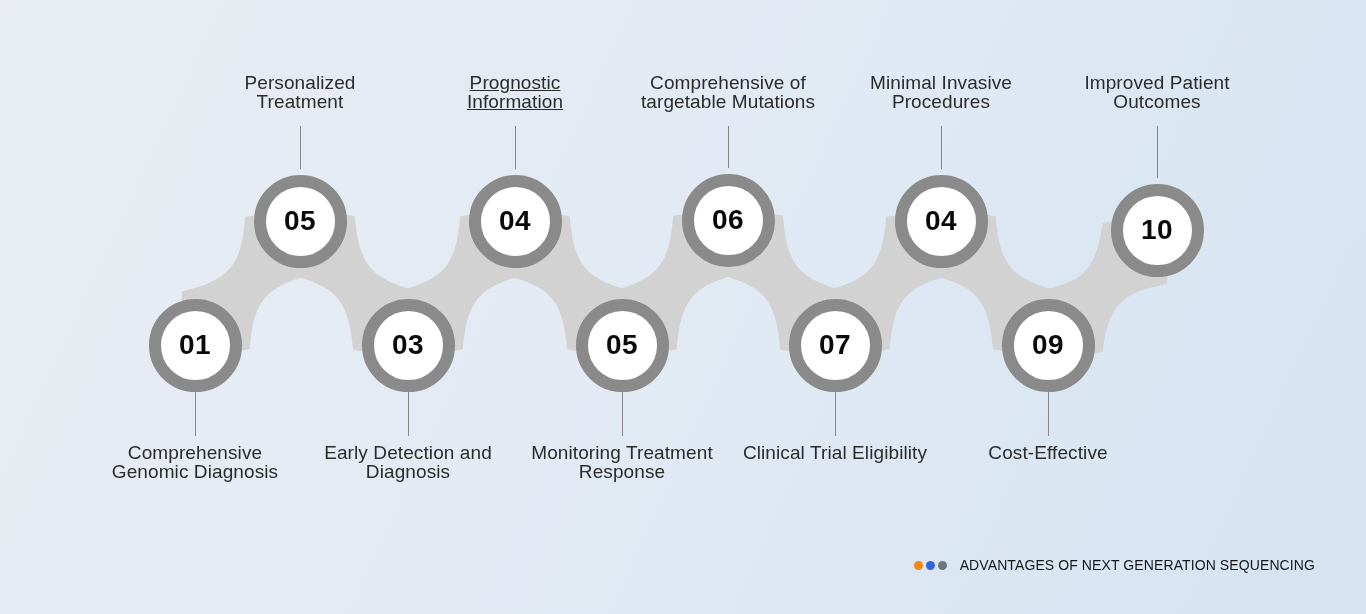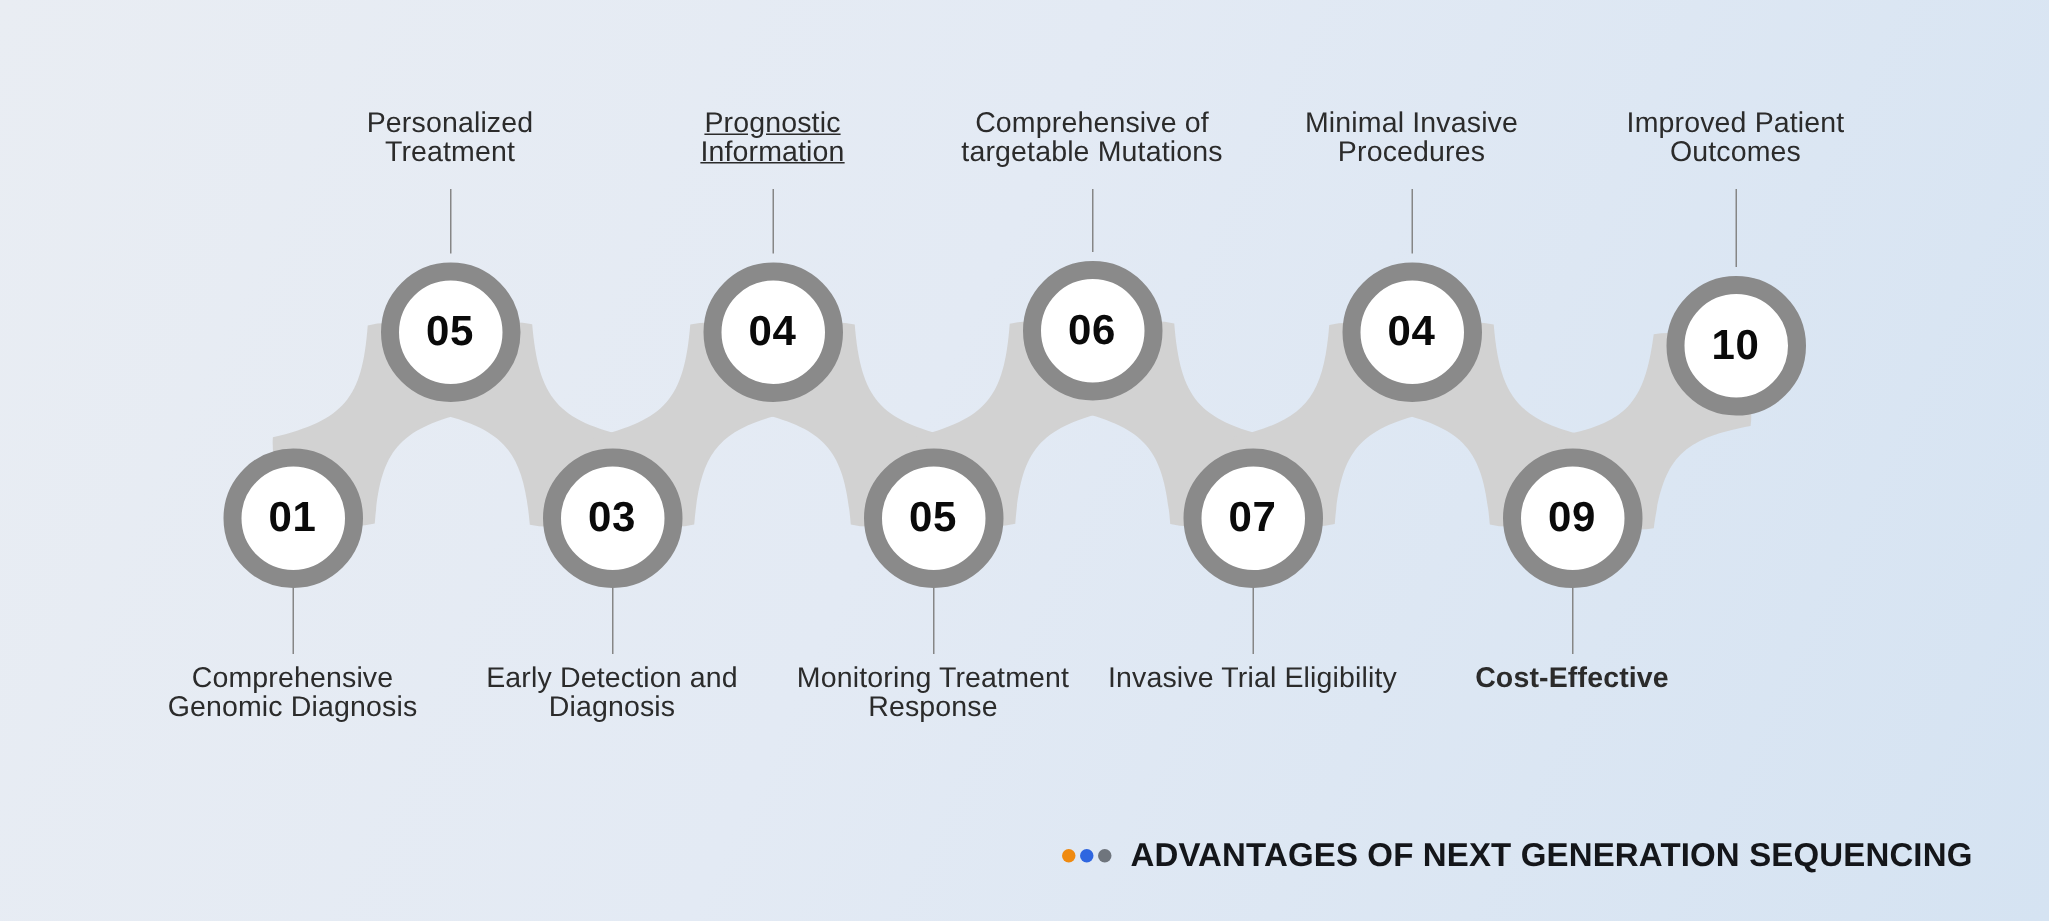--- a/index.html
+++ b/index.html
@@ -64,22 +64,22 @@
     gap: 3px;
     align-items: center;
   }
   .dot {
     width: 9px;
     height: 9px;
     border-radius: 50%;
   }
   #page-title {
     margin: 0;
-    font-size: 22px;
-    font-weight: 700;
+    font-size: 14px;
+    font-weight: 400;
     letter-spacing: 0.1px;
     color: #14161a;
     white-space: nowrap;
   }
 </style>
 </head>
 <body>
 
 <div id="canvas">
   <svg id="ribbon-svg" viewBox="0 0 1366 614" xmlns="http://www.w3.org/2000/svg">
@@ -128,32 +128,32 @@
       <div class="vline" style="left: 727.5px; top: 126px; height: 42px;"></div>
       <div class="circle" style="left: 681.5px; top: 173.5px;">
         <span>06</span>
       </div>
       <div class="step-label" style="left: 613px; top: 74px;">Comprehensive of
 targetable Mutations</div>
       <div class="vline" style="left: 834.5px; top: 392px; height: 44px;"></div>
       <div class="circle" style="left: 788.5px; top: 298.5px;">
         <span>07</span>
       </div>
-      <div class="step-label" style="left: 720px; top: 444px;">Invasive Trial Eligibility</div>
+      <div class="step-label" style="left: 720px; top: 444px;">Clinical Trial Eligibility</div>
       <div class="vline" style="left: 940.5px; top: 126px; height: 43px;"></div>
       <div class="circle" style="left: 894.5px; top: 174.5px;">
         <span>04</span>
       </div>
       <div class="step-label" style="left: 826px; top: 74px;">Minimal Invasive
 Procedures</div>
       <div class="vline" style="left: 1047.5px; top: 392px; height: 44px;"></div>
       <div class="circle" style="left: 1001.5px; top: 298.5px;">
         <span>09</span>
       </div>
-      <div class="step-label" style="left: 933px; top: 444px; font-weight: bold;">Cost-Effective</div>
+      <div class="step-label" style="left: 933px; top: 444px;">Cost-Effective</div>
       <div class="vline" style="left: 1156.5px; top: 126px; height: 52px;"></div>
       <div class="circle" style="left: 1110.5px; top: 183.5px;">
         <span>10</span>
       </div>
       <div class="step-label" style="left: 1042px; top: 74px;">Improved Patient
 Outcomes</div>
     </div>
 
   <div id="title-row">
     <div id="title-dots">

